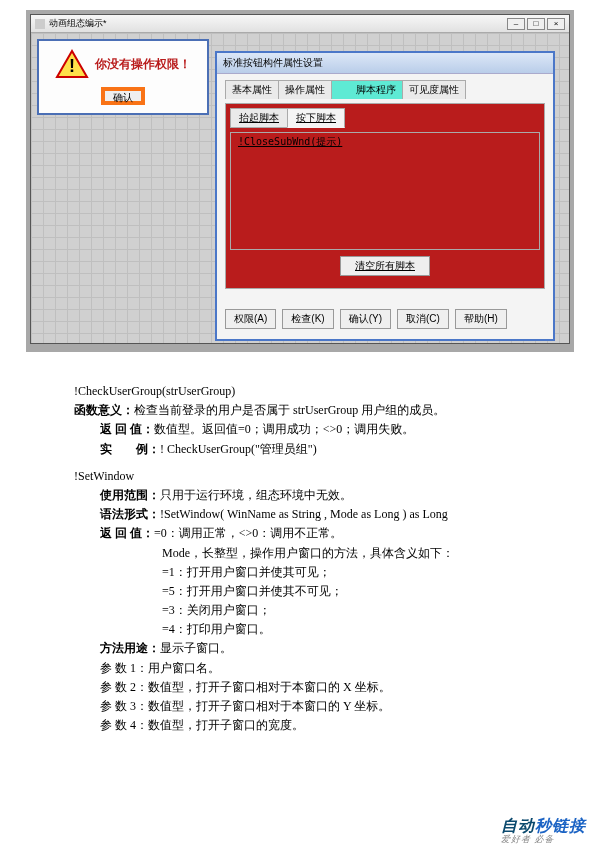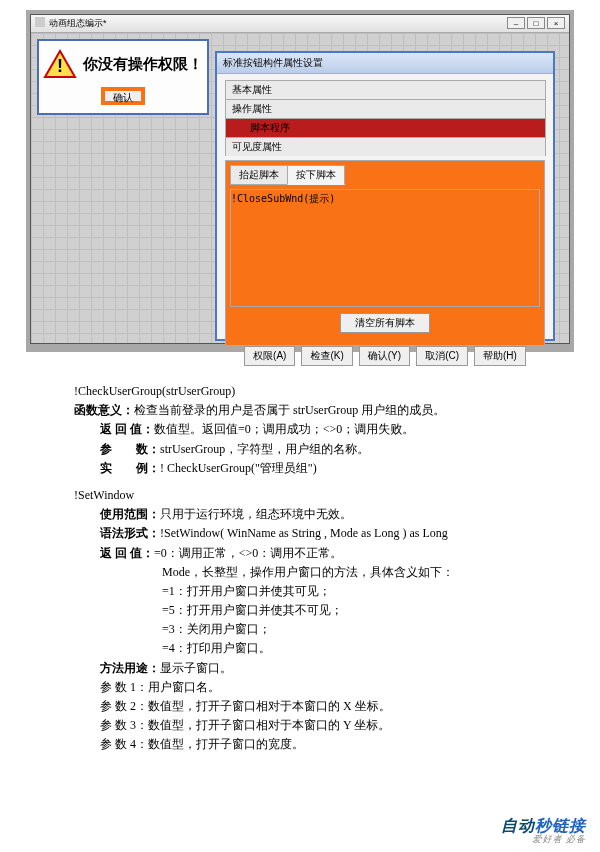--- a/index.html
+++ b/index.html
@@ -1,62 +1,62 @@
 <!DOCTYPE html>
 <html><head>
 <meta charset="utf-8">
 <style>
   * { margin: 0; padding: 0; box-sizing: border-box; }
   body { width: 600px; height: 852px; font-family: "Microsoft YaHei", SimSun, sans-serif; background: #fff; font-size: 11px; position: relative; }
 
   .outer-frame { margin: 10px 26px 0 26px; background: #a8a8a8; padding: 4px 4px 8px 4px; }
   .app-window { background: #e4e4e4; border: 1px solid #555; }
-  .app-titlebar { background: linear-gradient(#f7f7f7,#e1e1e1); padding: 2px 4px; display: flex; align-items: flex-start; font-size: 9px; border-bottom: 1px solid #aaa; }
+  .app-titlebar { background: linear-gradient(#f7f7f7,#e1e1e1); padding: 2px 4px; display: flex; align-items: center; font-size: 9px; border-bottom: 1px solid #aaa; }
   .title-icon { width: 10px; height: 10px; background: #ccc; margin-right: 4px; }
   .title-text { flex: 1; }
   .win-btns { display: flex; gap: 2px; }
   .win-btn { width: 18px; height: 12px; border: 1px solid #888; background: #f0f0f0; font-size: 8px; display:flex; align-items:center; justify-content:center; }
 
   .app-canvas { background: #d0d0d0; position: relative; height: 310px; background-image:
     linear-gradient(#bfbfbf 1px, transparent 1px),
     linear-gradient(90deg, #bfbfbf 1px, transparent 1px);
     background-size: 12px 12px;
   }
 
   .popup-warn { position: absolute; left: 6px; top: 6px; width: 172px; border: 2px solid #4b6fb5; background: #fdfdfd; padding: 8px 4px 8px 4px; }
   .warn-row { display:flex; align-items:center; justify-content:center; gap:6px; }
-  .warn-text { color: #000000; font-weight: bold; font-size: 15px; }
+  .warn-text { color: #b91c1c; font-weight: bold; font-size: 12px; }
   .btn-ok { margin: 8px auto 0 auto; display:block; width: 44px; height: 18px; border:4px solid #f97316; background:#efefef; font-size:10px; }
 
   .prop-dialog { position: absolute; left: 184px; top: 18px; width: 340px; height: 290px; border: 2px solid #4b77c8; background: #f4f4f4; }
   .prop-title { background: linear-gradient(#dce7f7,#b9cde9); font-size: 10px; padding: 3px 6px; border-bottom:1px solid #aac; }
   .prop-body { padding: 6px 8px; }
-  .tabstrip { display:flex; font-size:10px; margin-bottom: 4px; flex-direction: column; }
+  .tabstrip { display:flex; font-size:10px; margin-bottom: 4px; }
   .tab { padding: 2px 6px; border:1px solid #aaa; border-bottom:none; background:#eaeaea; margin-right:-1px; }
-  .tab.active { background:#b91c1c;padding-left:24px; }
-  .inner-frame { border:1px solid #aaa; background:#f97316; padding:4px; height: 186px; }
+  .tab.active { background:#5eead4;padding-left:24px; }
+  .inner-frame { border:1px solid #aaa; background:#b91c1c; padding:4px; height: 186px; text-decoration: underline; }
   .subtabstrip { display:flex; font-size:10px; margin-bottom:4px; }
   .subtab { padding:2px 8px; border:1px solid #aaa; background:#eaeaea; margin-right:-1px; }
   .subtab.active { background:#f5f5f5; border-bottom-color:#f5f5f5; }
-  .script-area { border:1px solid #aaa; height: 118px; font-size:10px; padding:2px 0; font-family: SimSun, monospace; }
+  .script-area { border:1px solid #aaa; height: 118px; font-size:10px; padding:2px 7px; font-family: SimSun, monospace; }
   .editor-btns { display:flex; gap:28px; margin-top:6px; justify-content:center; }
   .ed-btn { border:1px solid #999; background:#efefef; font-size:10px; padding:2px 14px; }
-  .bottom-btns { display:flex; gap:6px; justify-content:center; margin-top:0; }
+  .bottom-btns { display:flex; gap:6px; justify-content:flex-start; margin-top:20px; }
   .b-btn { border:1px solid #999; background:#efefef; font-size:10px; padding:2px 8px; }
 
   .doc { margin: 30px 50px 0 74px; font-size: 12px; line-height: 1.6; font-family: SimSun, "Microsoft YaHei", serif; }
   .doc .sig { margin-top: 8px; }
   .doc .bold { font-weight: bold; }
   .indent1 { padding-left: 26px; }
   .indent2 { padding-left: 88px; }
 
   .watermark { position:absolute; right: 14px; bottom: 6px; font-size: 16px; font-style: italic; letter-spacing:1px; }
   .wm1 { color:#0c4a6e; font-weight:bold; }
   .wm2 { color:#1b63c4; font-weight:bold; }
-  .wm3 { color:#888; font-size:9px; display:block; text-align:right; margin-top:-4px; }
+  .wm3 { color:#888; font-size:9px; display:block; margin-top:-4px; }
 </style>
 </head>
 <body>
 
 <div class="outer-frame">
   <div class="app-window">
     <div class="app-titlebar">
       <span class="title-icon"></span>
       <span class="title-text">动画组态编示*</span>
       <div class="win-btns">
@@ -108,21 +108,20 @@
       </div>
 
     </div>
   </div>
 </div>
 
 <div class="doc">
   <div class="sig">!CheckUserGroup(strUserGroup)</div>
   <div><span class="bold">函数意义：</span><span>检查当前登录的用户是否属于 strUserGroup 用户组的成员。</span></div>
   <div class="indent1"><span class="bold">返 回 值：</span><span>数值型。返回值=0；调用成功；&lt;&gt;0；调用失败。</span></div>
-  <div class="indent1"><span class="bold">参　　数：</span><span>strUserGroup，字符型，用户组的名称。</span></div>
   <div class="indent1"><span class="bold">实　　例：</span><span>! CheckUserGroup("管理员组")</span></div>
 
   <div class="sig">!SetWindow</div>
   <div class="indent1"><span class="bold">使用范围：</span><span>只用于运行环境，组态环境中无效。</span></div>
   <div class="indent1"><span class="bold">语法形式：</span><span>!SetWindow( WinName as String , Mode as Long ) as Long</span></div>
   <div class="indent1"><span class="bold">返 回 值：</span><span>=0：调用正常，&lt;&gt;0：调用不正常。</span></div>
   <div class="indent2">Mode，长整型，操作用户窗口的方法，具体含义如下：</div>
   <div class="indent2">=1：打开用户窗口并使其可见；</div>
   <div class="indent2">=5：打开用户窗口并使其不可见；</div>
   <div class="indent2">=3：关闭用户窗口；</div>

